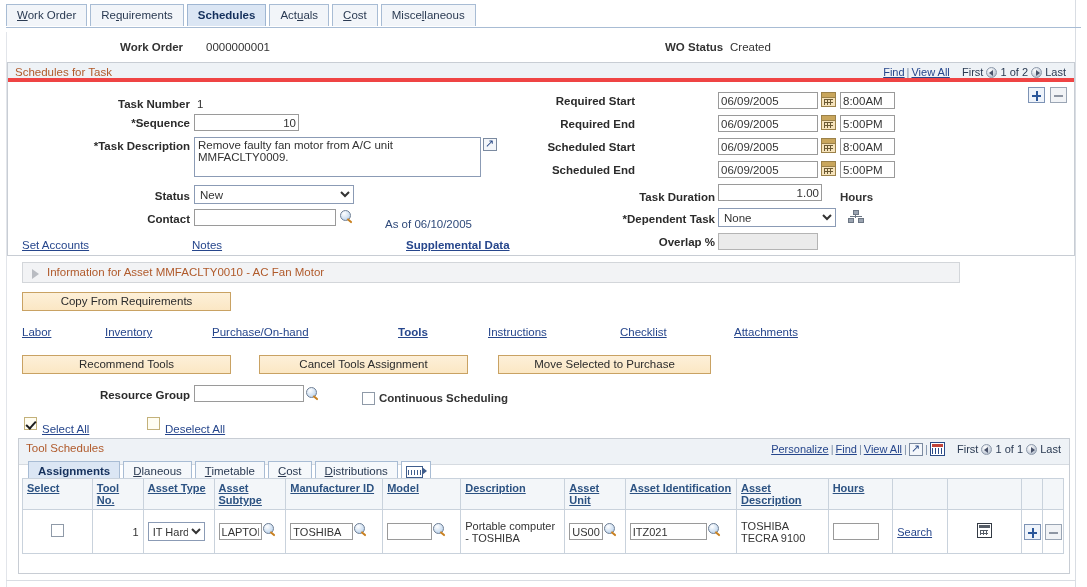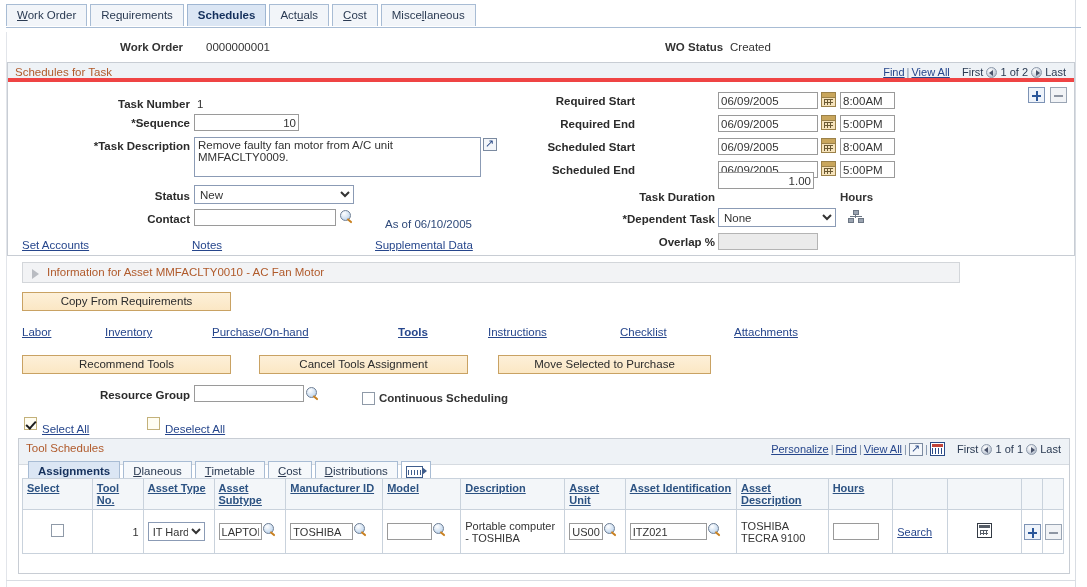--- a/index.html
+++ b/index.html
@@ -577,21 +577,21 @@
   <input class="fi" style="left: 718px; top: 138px; width: 100px;" value="06/09/2005">
   <div class="cal" style="left:821px; top:138px;"></div>
   <input class="fi" style="left: 840px; top: 138px; width: 55px;" value="8:00AM">
 
   <div class="flabel" style="left:510px; top:164px; width:125px;">Scheduled End</div>
   <input class="fi" style="left: 718px; top: 161px; width: 100px;" value="06/09/2005">
   <div class="cal" style="left:821px; top:161px;"></div>
   <input class="fi" style="left: 840px; top: 161px; width: 55px;" value="5:00PM">
 
   <div class="flabel" style="left:560px; top:191px; width:155px;">Task Duration</div>
-  <input class="fi num" style="left: 718px; top: 172px; width: 96px;" value="1.00">
+  <input class="fi num" style="left: 718px; top: 184px; width: 104px;" value="1.00">
   <div class="ftext" style="left:840px; top:191px; font-weight:bold;">Hours</div>
 
   <div class="flabel" style="left:560px; top:213px; width:155px;">*Dependent Task</div>
   <select class="fs" style="left:718px; top:208px; width:118px;">
     <option>None</option>
   </select>
   <div class="orgicon" style="left:848px; top:210px;">
     <i style="left:5px; top:0; width:6px; height:5px;"></i>
     <i style="left:0px; top:8px; width:6px; height:5px;"></i>
     <i style="left:10px; top:8px; width:6px; height:5px;"></i>
@@ -609,21 +609,21 @@
   <div class="pmbtn minus" style="left:1050px; top:87px;">
       <span class="h"></span>
     </div>
 
   <div class="seclink" style="left:22px;  top:239px;">
     <a class="lnk">Set Accounts</a>
   </div>
   <div class="seclink" style="left:192px; top:239px;">
     <a class="lnk">Notes</a>
   </div>
-  <div class="seclink" style="left:375px; top:239px;">
+  <div class="seclink" style="left:406px; top:239px;font-weight:bold;">
     <a class="lnk">Supplemental Data</a>
   </div>
 
   <div class="collbar" style="left:22px; top:262px; width:938px;">
     <span class="arrow"></span>
     <span class="ctitle">Information for Asset MMFACLTY0010 - AC Fan Motor</span>
   </div>
 
   <div class="btn" style="left:22px; top:292px; width:209px;">Copy From Requirements</div>
 

